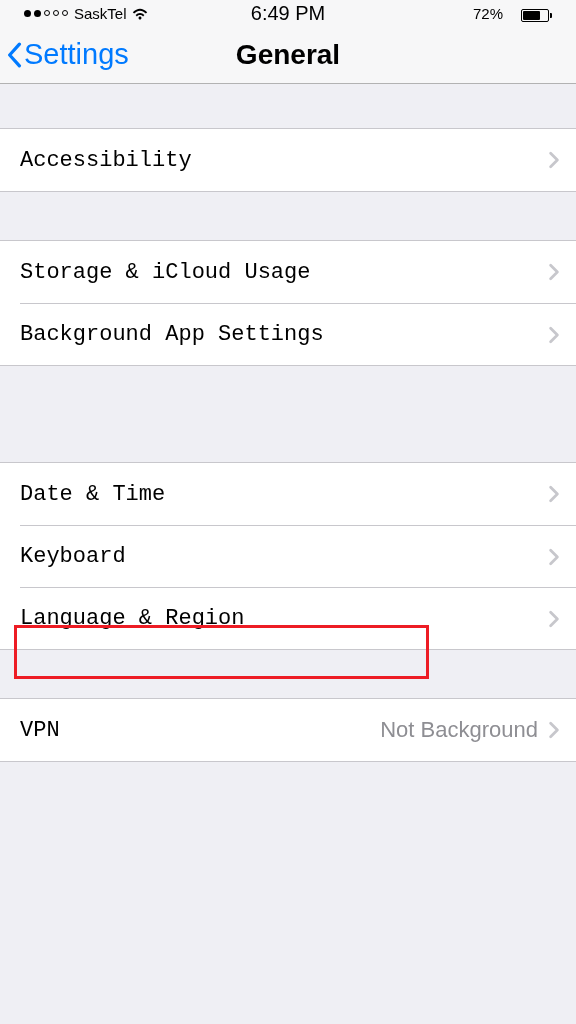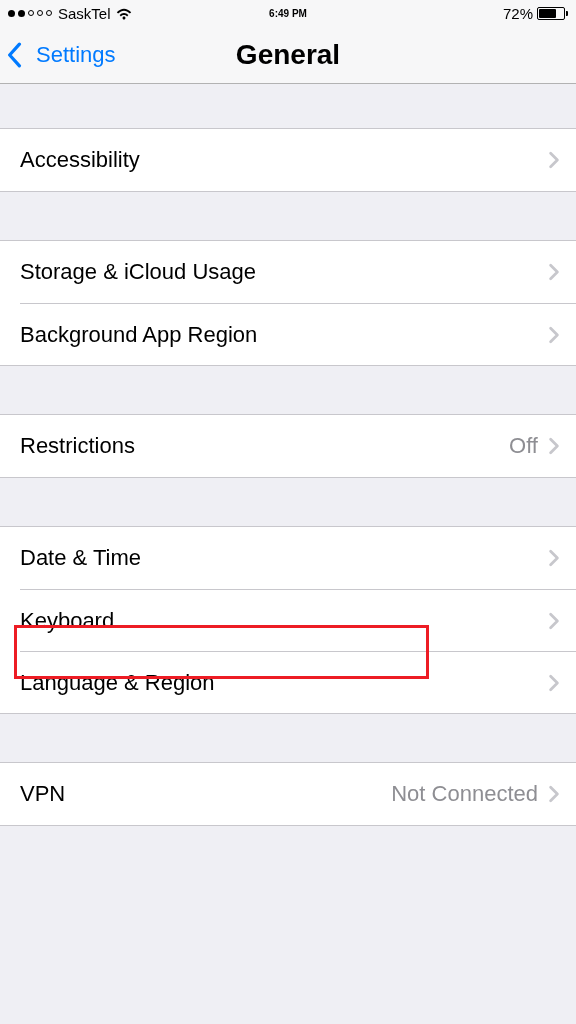--- a/index.html
+++ b/index.html
@@ -15,52 +15,52 @@
       background: #efeff4;
       overflow: hidden;
     }
     
     .status-bar {
       height: 26px;
       background: #f7f7f8;
       display: flex;
       align-items: center;
       justify-content: space-between;
-      padding: 0 8px;
+      padding: 0 24px;
       font-size: 15px;
       color: #000;
     }
     .status-left { display: flex; align-items: center; gap: 4px; }
     .signal-dots { display: flex; align-items: center; gap: 3px; margin-right: 2px; }
     .dot { width: 7px; height: 7px; border-radius: 50%; background: #000; }
     .dot.empty { background: transparent; border: 1px solid #000; width: 6px; height: 6px; }
     .carrier { font-size: 15px; }
     .wifi-icon svg { display: block; }
-    .status-center { font-size: 10px; font-weight: 700; position: absolute; left: 50%; transform: translateX(-50%); }
-    .status-right { display: flex; align-items: center; gap: 4px; }
+    .status-center { font-size: 20px; font-weight: 400; position: absolute; left: 50%; transform: translateX(-50%); }
+    .status-right { display: flex; align-items: flex-end; gap: 18px; }
     .battery { display: flex; align-items: center; }
     .battery-body {
       width: 28px; height: 13px; border: 1px solid #000; border-radius: 2px;
       position: relative; display: flex; align-items: center; padding: 1px;
     }
     .battery-fill { height: 100%; background: #000; border-radius: 1px; }
     .battery-tip { width: 2px; height: 5px; background: #000; margin-left: 1px; border-radius: 0 1px 1px 0; }
 
     
     .nav-bar {
       height: 58px;
       background: #f7f7f8;
       border-bottom: 1px solid #b2b2b2;
       display: flex;
       align-items: center;
       position: relative;
       padding: 0 6px;
     }
     .back-button {
-      display: flex; align-items: center; color: #007aff; font-size: 22px; gap: 14px;
+      display: flex; align-items: center; color: #007aff; font-size: 29px; gap: 2px;
       cursor: pointer;
     }
     .back-chevron svg { display: block; }
     .nav-title {
       position: absolute;
       left: 50%;
       transform: translateX(-50%);
       font-size: 28px;
       font-weight: 600;
       color: #000;
@@ -88,20 +88,21 @@
       padding-left: 0;
     }
     
     .cell-group .row + .row::before {
       content: "";
     }
     .row-label {
       flex: 1;
       font-size: 22px;
       color: #000;
+      font-family: Liberation Mono, monospace;
     }
     .row-value {
       font-size: 22px;
       color: #8e8e93;
       margin-right: 10px;
     }
     .chevron {
       color: #c7c7cc;
     }
     .chevron svg { display: block; }
@@ -172,40 +173,29 @@
     <div class="cell-group">
       <div class="row">
         <span class="row-label">Storage &amp; iCloud Usage</span>
         <span class="chevron">
           <svg width="12" height="18" viewBox="0 0 10 16">
             <path d="M2 2 L8 8 L2 14" stroke="#c7c7cc" stroke-width="2.5" fill="none" stroke-linecap="round" stroke-linejoin="round"></path>
           </svg>
         </span>
       </div>
       <div class="row">
-        <span class="row-label">Background App Region</span>
-        <span class="chevron">
-          <svg width="12" height="18" viewBox="0 0 10 16">
-            <path d="M2 2 L8 8 L2 14" stroke="#c7c7cc" stroke-width="2.5" fill="none" stroke-linecap="round" stroke-linejoin="round"></path>
-          </svg>
-        </span>
-      </div>
-    </div>
-    <div class="group-spacer" style="height: 48px;"></div>
-    <div class="cell-group">
-      <div class="row">
-        <span class="row-label">Restrictions</span>
-        <span class="row-value">Off</span>
-        <span class="chevron">
-          <svg width="12" height="18" viewBox="0 0 10 16">
-            <path d="M2 2 L8 8 L2 14" stroke="#c7c7cc" stroke-width="2.5" fill="none" stroke-linecap="round" stroke-linejoin="round"></path>
-          </svg>
-        </span>
-      </div>
-    </div>
+        <span class="row-label">Background App Settings</span>
+        <span class="chevron">
+          <svg width="12" height="18" viewBox="0 0 10 16">
+            <path d="M2 2 L8 8 L2 14" stroke="#c7c7cc" stroke-width="2.5" fill="none" stroke-linecap="round" stroke-linejoin="round"></path>
+          </svg>
+        </span>
+      </div>
+    </div>
+    <div class="group-spacer" style="height: 48px;"></div>
     <div class="group-spacer" style="height: 48px;"></div>
     <div class="cell-group">
       <div class="row">
         <span class="row-label">Date &amp; Time</span>
         <span class="chevron">
           <svg width="12" height="18" viewBox="0 0 10 16">
             <path d="M2 2 L8 8 L2 14" stroke="#c7c7cc" stroke-width="2.5" fill="none" stroke-linecap="round" stroke-linejoin="round"></path>
           </svg>
         </span>
       </div>
@@ -223,21 +213,21 @@
           <svg width="12" height="18" viewBox="0 0 10 16">
             <path d="M2 2 L8 8 L2 14" stroke="#c7c7cc" stroke-width="2.5" fill="none" stroke-linecap="round" stroke-linejoin="round"></path>
           </svg>
         </span>
       </div>
     </div>
     <div class="group-spacer" style="height: 48px;"></div>
     <div class="cell-group">
       <div class="row">
         <span class="row-label">VPN</span>
-        <span class="row-value">Not Connected</span>
+        <span class="row-value">Not Background</span>
         <span class="chevron">
           <svg width="12" height="18" viewBox="0 0 10 16">
             <path d="M2 2 L8 8 L2 14" stroke="#c7c7cc" stroke-width="2.5" fill="none" stroke-linecap="round" stroke-linejoin="round"></path>
           </svg>
         </span>
       </div>
     </div>
   </div>
 
 <div class="highlight" id="hl" style="left: 14px; top: 625px; width: 415px; height: 54px;"></div>

